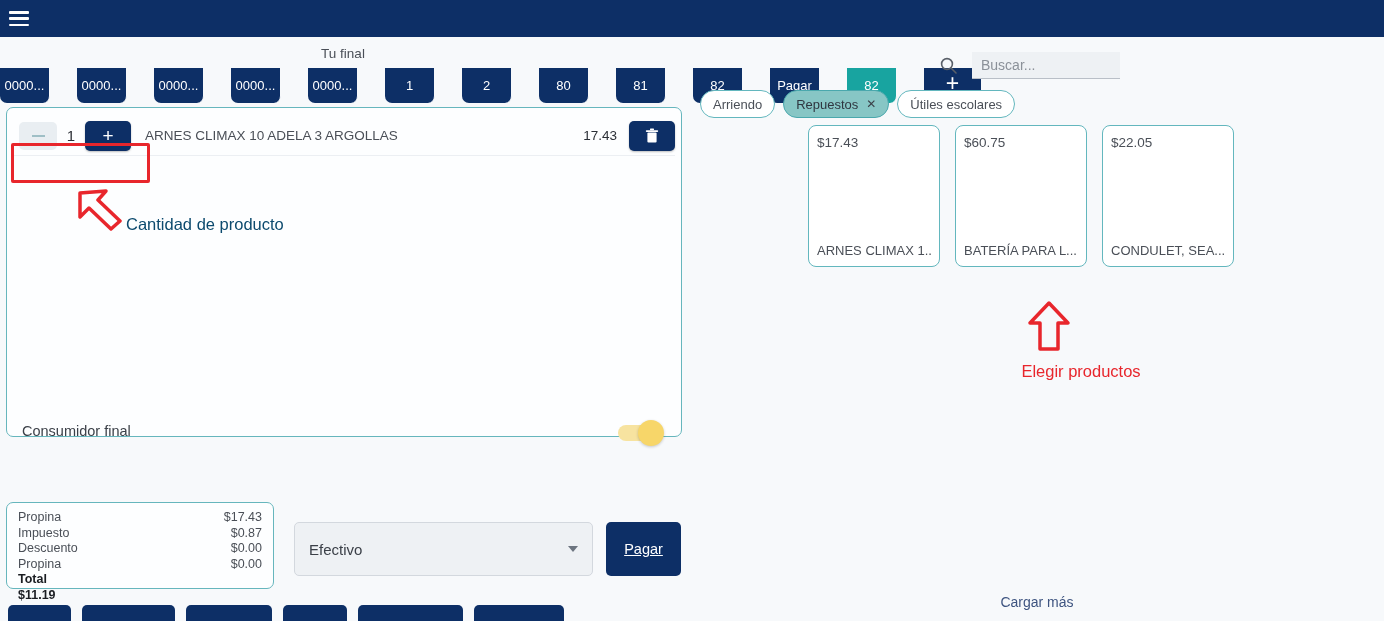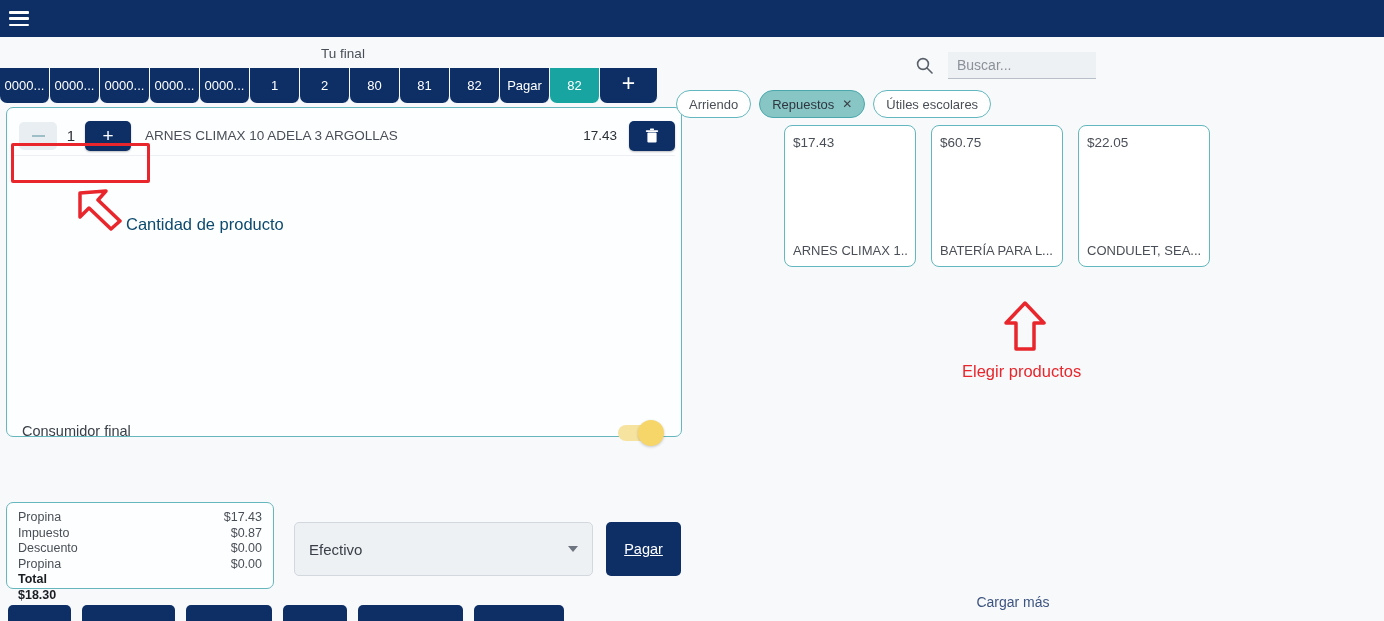--- a/index.html
+++ b/index.html
@@ -29,20 +29,21 @@
   .left-pane { position: absolute; left: 0; top: 37px; width: 690px; height: 584px; }
 
   .tu-pedido {
     position: absolute; left: 0; top: 9px; width: 686px;
     text-align: center; font-size: 13.5px; color: #4a4f57;
   }
 
   .tabstrip {
     position: absolute; left: 0; top: 31px; width: 686px; height: 35px;
     display: flex;
+    gap: 27px;
   }
   .tab {
     flex: 0 0 50px;
     background: #0d2f66;
     color: #ffffff;
     font-size: 13px;
     display: flex; align-items: center; justify-content: center;
     border-right: 1px solid #f7f9fb;
     border-bottom-left-radius: 7px; border-bottom-right-radius: 7px;
     overflow: hidden; white-space: nowrap;
@@ -157,21 +158,21 @@
   .actions { position: absolute; left: 8px; top: 568px; display: flex; gap: 11px; }
   .action-btn {
     background: #0d2f66; color: #fff; border: none; border-radius: 5px;
     height: 46px; padding: 0 16px;
     font-size: 14px; font-weight: bold; cursor: pointer;
     font-family: "Liberation Sans", sans-serif;
     letter-spacing: .2px;
   }
 
   
-  .right-pane { position: absolute; left: 666px; top: 37px; width: 694px; height: 420px; }
+  .right-pane { position: absolute; left: 690px; top: 37px; width: 694px; height: 420px; }
 
   .search-wrap {
     position: absolute; left: 250px; top: 15px;
     display: flex; align-items: center; gap: 15px;
   }
   .search-icon { width: 17px; height: 17px; display:block; }
   .search-input {
     width: 148px; height: 27px;
     background: #eef1f4; border: none; border-bottom: 1px solid #b9bfc7;
     padding: 0 9px; font-size: 14px; color: #6d7580;
@@ -198,21 +199,21 @@
     cursor: pointer;
   }
   .product-price { font-size: 13.5px; color: #4a4f57; }
   .product-name {
     font-size: 13px; color: #4a4f57;
     white-space: nowrap; overflow: hidden;
   }
 
   .anno-arrow-2 { position: absolute; left: 336px; top: 263px; pointer-events: none; }
   .anno-text-2 {
-    position: absolute; left: 296px; top: 325px; width: 190px; text-align: left;
+    position: absolute; left: 296px; top: 325px; width: 190px; text-align: center;
     color: #e8262c; font-size: 16.5px;
   }
 
   .cargar-mas {
     position: absolute; left: 0; top: 557px; width: 694px;
     text-align: center; font-size: 14px; color: #3e5480;
     cursor: pointer; font-weight: 500;
   }
 </style>
 </head>
@@ -292,21 +293,21 @@
       <div class="totals-row">
         <span class="lbl">Descuento</span>
         <span class="val">$0.00</span>
       </div>
       <div class="totals-row">
         <span class="lbl">Propina</span>
         <span class="val">$0.00</span>
       </div>
       <div class="totals-row total">
         <span class="lbl">Total</span>
-        <span class="val">$18.30</span>
+        <span class="val">$11.19</span>
       </div>
     </div>
 
   <div class="pay-select">
     <span>Efectivo</span>
     <span class="caret"></span>
   </div>
   <button class="pagar-btn">Pagar</button>
 
   <div class="actions" id="actions">

